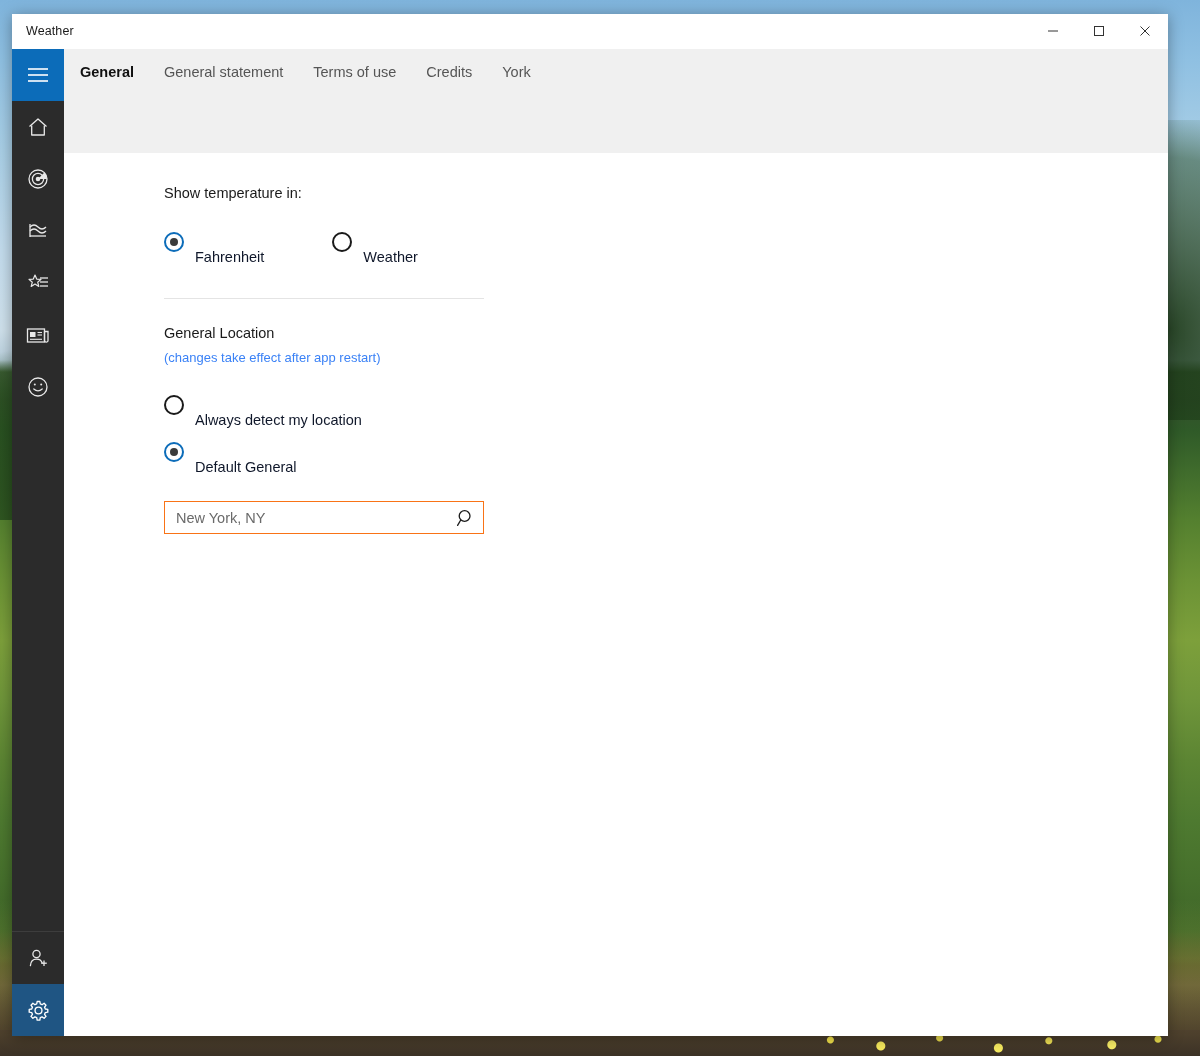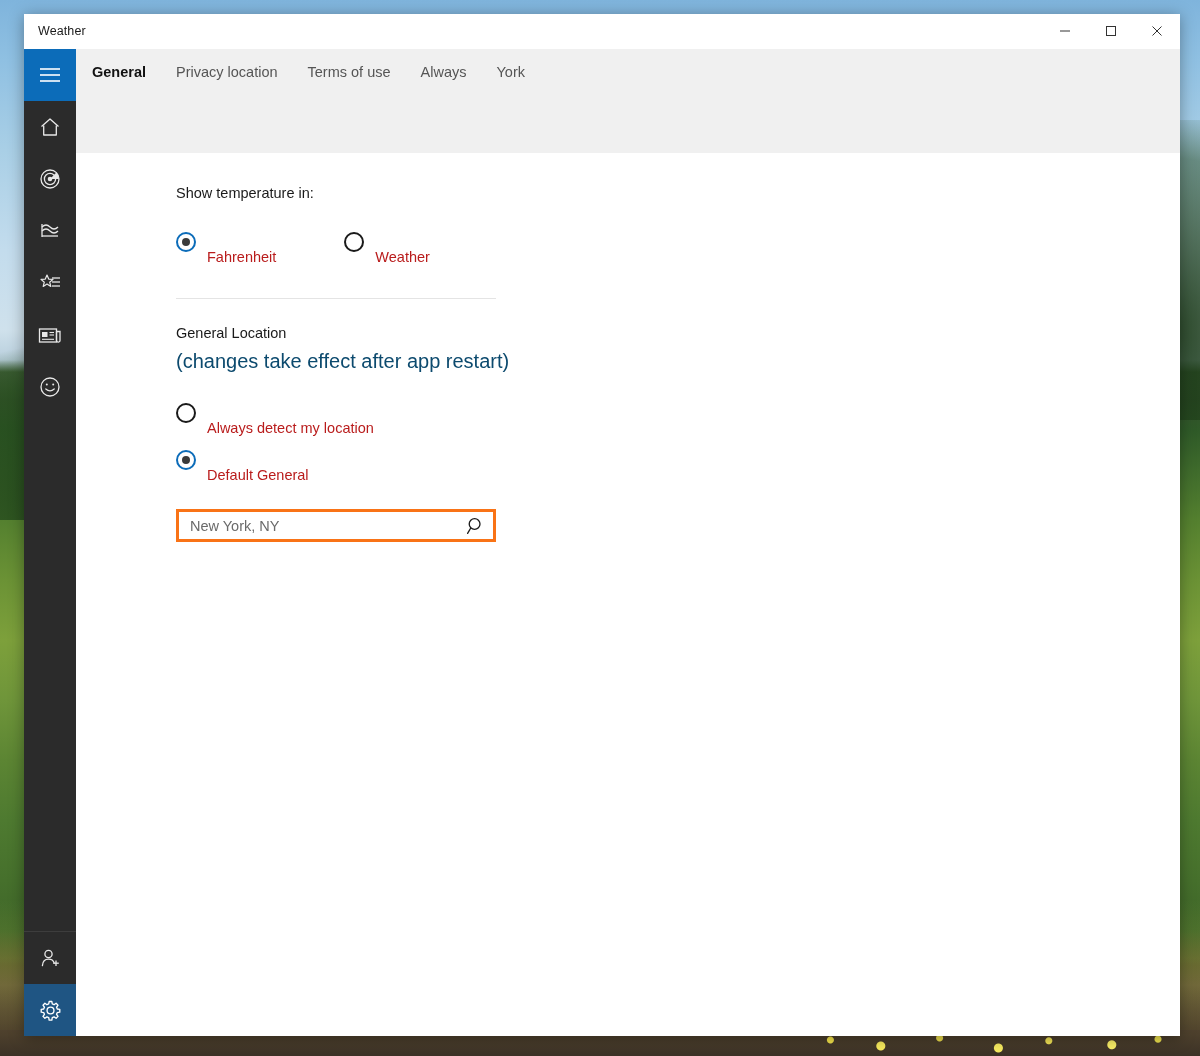--- a/index.html
+++ b/index.html
@@ -72,21 +72,21 @@
       radial-gradient(circle at 79% 72%, #f7ec66 0 4px, transparent 5px),
       radial-gradient(circle at 90% 58%, #ece04e 0 3px, transparent 4px),
       radial-gradient(circle at 18% 40%, #ffffff 0 2px, transparent 3px),
       radial-gradient(circle at 46% 35%, #f3f3ee 0 2px, transparent 3px),
       radial-gradient(circle at 70% 42%, #fafaf2 0 2px, transparent 3px);
   }
 
   
   #app-window {
     position: absolute;
-    left: 24px; top: 14px;
+    left: 12px; top: 14px;
     width: 1156px; height: 1022px;
     background: #ffffff;
     box-shadow: 0 2px 14px rgba(0,0,0,.35);
     display: flex;
     flex-direction: column;
     overflow: hidden;
   }
 
   
   .titlebar {
@@ -197,22 +197,22 @@
     flex: 1 1 auto;
     padding: 32px 4px 0 100px;
     overflow-y: auto;
   }
   .section-label {
     font-size: 14.5px;
     color: #1a1a1a;
     margin-bottom: 17px;
   }
   .section-sub {
-    font-size: 20px;
-    color: #0c4a6e;
+    font-size: 13px;
+    color: #3b82f6;
     margin-top: 9px;
     margin-bottom: 16px;
   }
   .radio-row { display: flex; align-items: center; gap: 68px; }
   .radio {
     display: flex;
     align-items: center;
     gap: 11px;
     cursor: default;
   }
@@ -229,36 +229,36 @@
   }
   .radio-mark.checked::after {
     content: "";
     position: absolute;
     left: 50%; top: 50%;
     transform: translate(-50%, -50%);
     width: 8px; height: 8px;
     border-radius: 50%;
     background: #3a3a3a;
   }
-  .radio-label { font-size: 14.5px; color: #b91c1c; margin-top: 31px; }
+  .radio-label { font-size: 14.5px; color: #0f172a; margin-top: 31px; }
 
   .divider {
     width: 320px;
     height: 1px;
     background: #e4e4e4;
     margin: 33px 0 0 0;
   }
   .launch-block { margin-top: 26px; }
   .radio-stack { display: flex; flex-direction: column; gap: 0; }
 
   .search-wrap {
     margin-top: 26px;
     width: 320px;
     height: 33px;
-    border: 3px solid #f97316;
+    border: 1px solid #f97316;
     background: #ffffff;
     display: flex;
     align-items: center;
     position: relative;
   }
   .search-input {
     flex: 1 1 auto;
     border: none;
     outline: none;
     height: 100%;
@@ -397,23 +397,23 @@
         </svg>
       </div>
     </div>
 
     <div class="content">
 
       <div class="settings-header">
 
         <div class="tabs">
           <div class="tab active">General</div>
-          <div class="tab">Privacy location</div>
+          <div class="tab">General statement</div>
           <div class="tab">Terms of use</div>
-          <div class="tab">Always</div>
+          <div class="tab">Credits</div>
           <div class="tab">York</div>
         </div>
       </div>
 
       <div class="settings-body">
 
         <div class="section-label">Show temperature in:</div>
 
         <div class="radio-row">
           <div class="radio">

